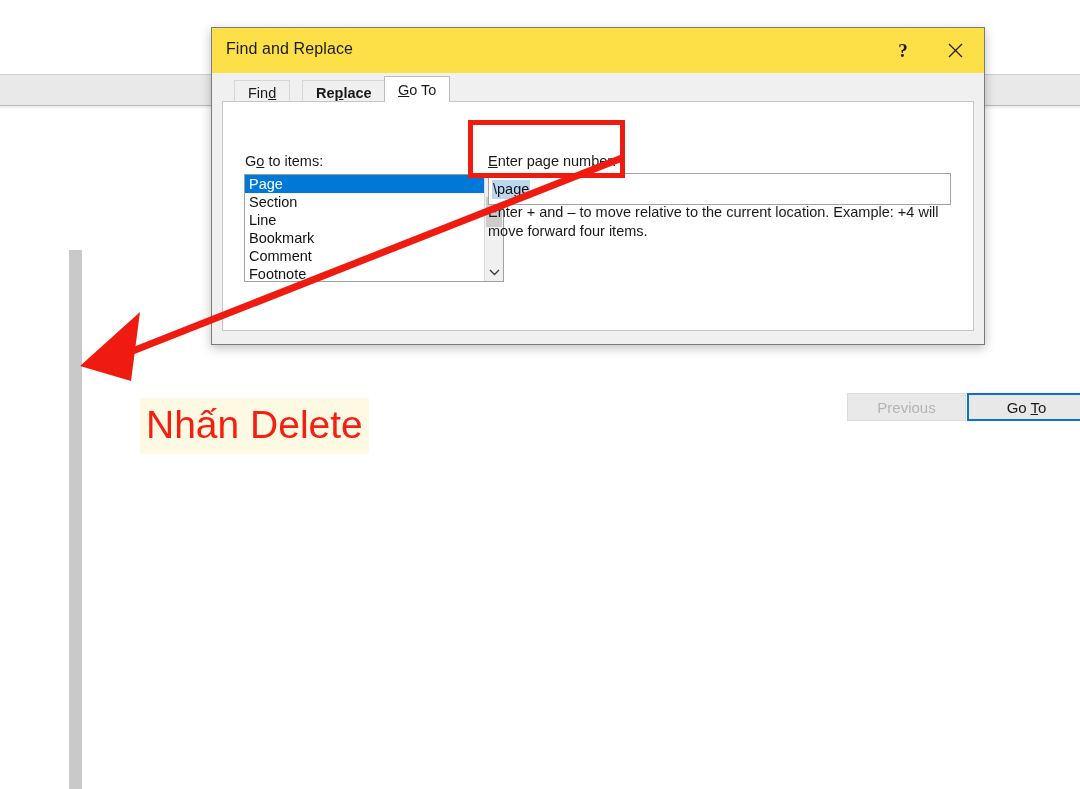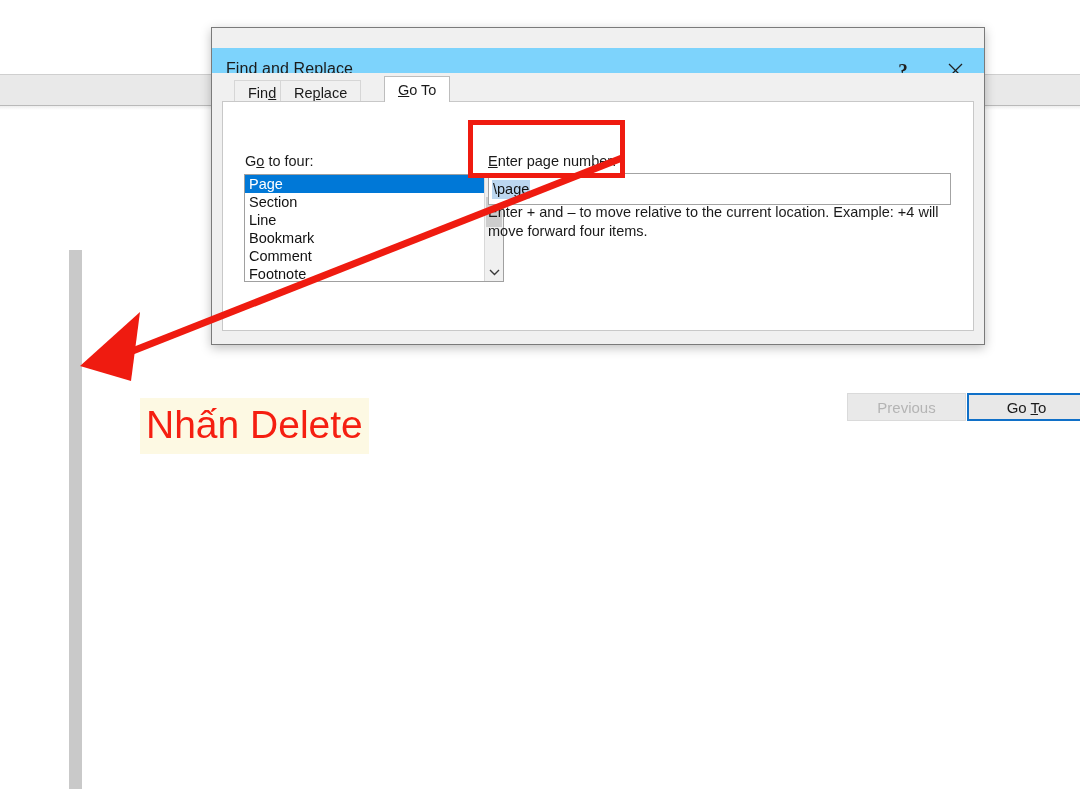--- a/index.html
+++ b/index.html
@@ -79,22 +79,21 @@
     background: #f0f0f0;
     border: 1px solid #7a7a7a;
     box-sizing: border-box;
     box-shadow: 0 3px 10px rgba(0,0,0,0.25);
     font-size: 14.5px;
     color: #1a1a1a;
   }
   #dialog-titlebar {
     position: relative;
     height: 45px;
-    background: #7dd3fc;
-    margin-top: 20px;
+    background: #fde047;
   }
   #dialog-title {
     position: absolute;
     left: 14px;
     top: 12px;
     font-size: 16px;
     color: #1b1b1b;
     letter-spacing: 0.1px;
   }
   .title-btn {
@@ -145,21 +144,21 @@
   }
   .tab.active {
     top: 3px;
     height: 26px;
     line-height: 25px;
     background: #ffffff;
     border-color: #bdbdbd;
     z-index: 3;
   }
   #tab-find { left: 22px; }
-  #tab-replace { left: 68px; }
+  #tab-replace { left: 90px; font-weight: bold; }
   #tab-goto { left: 172px; }
 
   
   #tabpage {
     position: absolute;
     left: 10px;
     top: 73px;
     width: 752px;
     height: 230px;
     background: #ffffff;
@@ -338,21 +337,21 @@
   </div>
 
   <div id="tabstrip">
     <div class="tab" id="tab-find"><span>Fin</span><span class="accel">d</span><span></span></div>
     <div class="tab" id="tab-replace"><span>Re</span><span class="accel">p</span><span>lace</span></div>
     <div class="tab active" id="tab-goto"><span class="accel">G</span><span>o To</span></div>
   </div>
 
   <div id="tabpage">
 
-    <div class="field-label" id="label-goto-what"><span>G</span><span class="accel">o</span><span> to four:</span></div>
+    <div class="field-label" id="label-goto-what"><span>G</span><span class="accel">o</span><span> to items:</span></div>
 
     <div id="goto-listbox">
       <ul id="goto-list">
         <li class="selected">Page</li>
         <li>Section</li>
         <li>Line</li>
         <li>Bookmark</li>
         <li>Comment</li>
         <li>Footnote</li>
       </ul>

